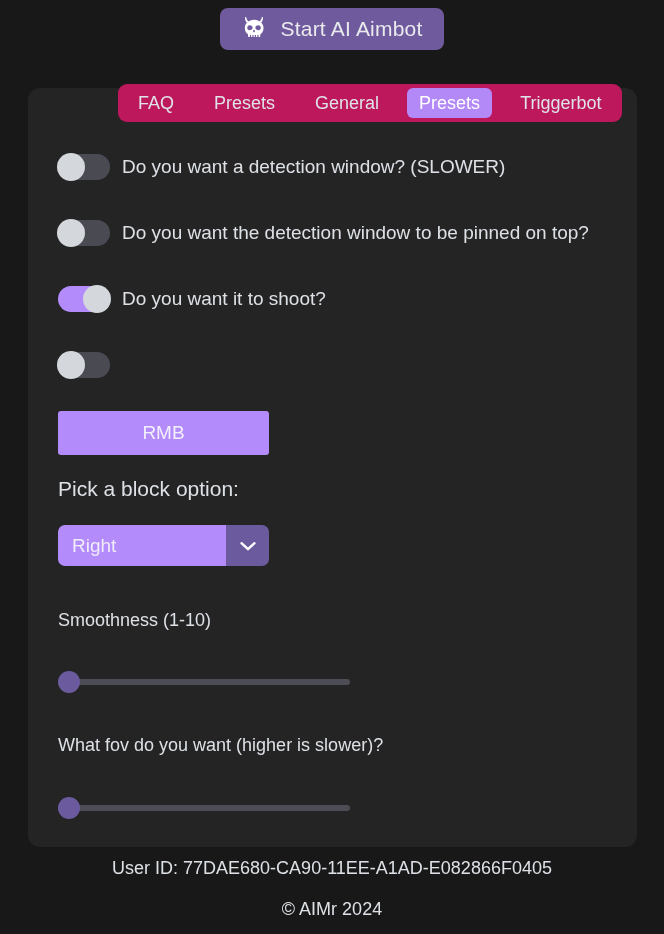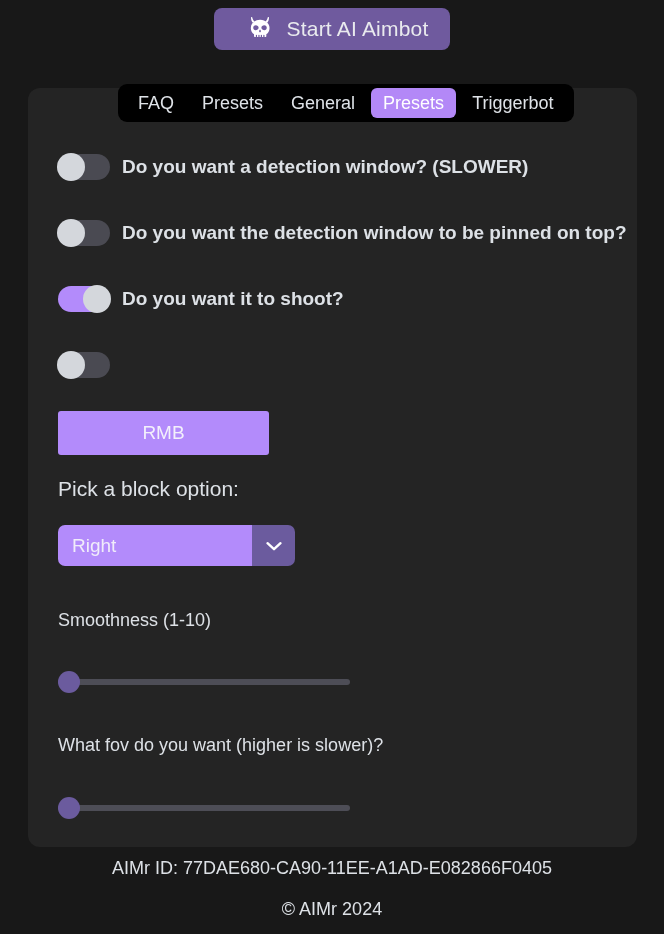--- a/index.html
+++ b/index.html
@@ -28,21 +28,21 @@
     display: flex;
     justify-content: center;
   }
   .start-btn {
     display: flex;
     align-items: center;
     gap: 13px;
     background: #6f5a9e;
     border: none;
     border-radius: 8px;
-    padding: 10px 22px 10px 32px;
+    padding: 10px 22px 10px 20px;
     cursor: pointer;
     height: 42px;
     justify-content: flex-end;
   }
   .start-btn .skull-icon {
     width: 28px;
     height: 26px;
     display: block;
     flex: 0 0 auto;
   }
@@ -64,22 +64,22 @@
     border-radius: 12px;
   }
 
   
   .tabbar {
     position: absolute;
     left: 90px;
     top: -4px;
     display: flex;
     align-items: center;
-    gap: 4px;
-    background: #000000;
+    gap: 16px;
+    background: #be185d;
     border-radius: 9px;
     padding: 6px 8px;
     height: 38px;
   }
   .tab {
     font-size: 18px;
     color: #dfe3e8;
     padding: 4px 12px;
     border-radius: 6px;
     cursor: pointer;
@@ -119,21 +119,20 @@
     width: 28px;
     height: 28px;
     border-radius: 50%;
     background: #d4d7dc;
   }
   .switch.on .knob { left: auto; right: -1px; }
   .toggle-label {
     font-size: 19px;
     color: #dde1e6;
     white-space: nowrap;
-    font-weight: bold;
   }
 
   
   .keybind-btn {
     position: absolute;
     left: 30px;
     top: 323px;
     width: 211px;
     height: 44px;
     background: #b38bfb;
@@ -150,21 +149,21 @@
     position: absolute;
     left: 30px;
     top: 389px;
     font-size: 21px;
     color: #dde1e6;
   }
   .select-wrap {
     position: absolute;
     left: 30px;
     top: 437px;
-    width: 237px;
+    width: 211px;
     height: 41px;
     display: flex;
     border-radius: 7px;
     overflow: hidden;
     cursor: pointer;
   }
   .select-value {
     flex: 1;
     background: #b38bfb;
     color: #f0ecfa;
@@ -300,16 +299,16 @@
     </div>
 
     <div class="slider-label" style="top:647px">What fov do you want (higher is slower)?</div>
     <div class="slider" style="top:709px">
       <div class="track"></div>
       <div class="thumb"></div>
     </div>
 
   </div>
 
-  <div class="footer footer-userid">AIMr ID: 77DAE680-CA90-11EE-A1AD-E082866F0405</div>
+  <div class="footer footer-userid">User ID: 77DAE680-CA90-11EE-A1AD-E082866F0405</div>
   <div class="footer footer-copy">© AIMr 2024</div>
 
 </div>
 
 </body></html>

